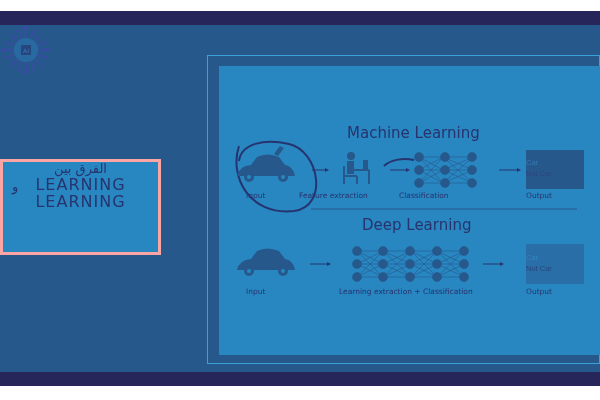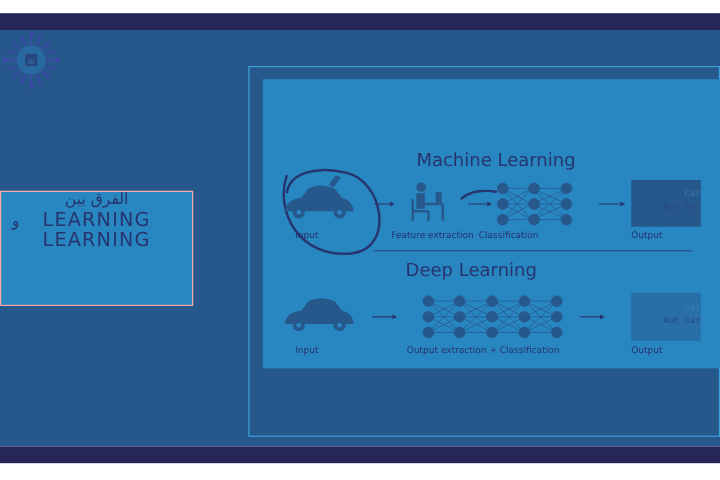--- a/index.html
+++ b/index.html
@@ -2,32 +2,32 @@
 <html><head>
 <meta charset="utf-8">
 <style>
   html,body{margin:0;padding:0;}
   body{width:600px;height:400px;position:relative;overflow:hidden;background:#ffffff;font-family:"DejaVu Sans","Liberation Sans",sans-serif;}
   .slide{position:absolute;left:0;top:0;width:600px;height:400px;}
   .top-bar{position:absolute;left:0;top:11px;width:600px;height:14px;background:#26265a;}
   .main-bg{position:absolute;left:0;top:25px;width:600px;height:347px;background:#27588c;}
   .bottom-bar{position:absolute;left:0;top:372px;width:600px;height:14px;background:#26265a;}
   .logo{position:absolute;left:2px;top:26px;width:48px;height:48px;}
-  .title-box{position:absolute;left:0;top:159px;width:161px;height:96px;background:#2886c1;border:1px solid #fca5a5;box-sizing:border-box;text-align:center;color:#27346e;}
+  .title-box{position:absolute;left:0;top:159px;width:161px;height:96px;background:#2886c1;border:3px solid #fca5a5;box-sizing:border-box;text-align:center;color:#27346e;}
   .title-arabic{display:block;font-size:13px;line-height:14px;margin-top:0px;font-family:"DejaVu Sans",sans-serif;}
   .title-line{display:block;font-size:16px;line-height:17px;letter-spacing:1px;font-family:"DejaVu Sans",sans-serif;}
   .title-row{position:relative;}
   .title-and{position:absolute;left:9px;top:2px;font-size:13px;}
   .outer-frame{position:absolute;left:207px;top:55px;width:393px;height:309px;border:1px solid #3aa0d8;box-sizing:border-box;}
-  .inner-panel{position:absolute;left:219px;top:66px;width:381px;height:241px;background:#2886c1;}
+  .inner-panel{position:absolute;left:219px;top:66px;width:381px;height:289px;background:#2886c1;}
   .diagram{position:absolute;left:0;top:0;width:381px;height:289px;}
   .heading{position:absolute;color:#27346e;font-family:"DejaVu Sans",sans-serif;font-size:15px;}
   .label{position:absolute;color:#27346e;font-family:"DejaVu Sans",sans-serif;font-size:7.5px;text-align:left;}
   .out-box{position:absolute;background:#27588c;}
-  .out-text{position:absolute;width:100%;text-align:right;font-family:Liberation Mono, monospace;font-size:7.5px;}
+  .out-text{position:absolute;width:100%;text-align:left;font-family:Liberation Sans, sans-serif;font-size:7.5px;}
 </style>
 </head>
 <body>
 
 <div class="slide">
   <div class="top-bar"></div>
   <div class="main-bg"></div>
   <div class="bottom-bar"></div>
 
   <div class="logo">
@@ -201,34 +201,34 @@
           <circle cx="218" cy="211" r="4.5"></circle>
         <circle cx="245" cy="185" r="4.5"></circle>
           <circle cx="245" cy="198" r="4.5"></circle>
           <circle cx="245" cy="211" r="4.5"></circle>
       </g>
       <line x1="264" y1="198" x2="281" y2="198" stroke="#26346f" stroke-width="1"></line>
       <polygon points="281,196 285,198 281,200" fill="#26346f"></polygon>
     </svg>
 
     <div class="heading" style="left:128px;top:58px;">Machine Learning</div>
-    <div class="heading" style="left:119px;top:150px;">Deep Learning</div>
+    <div class="heading" style="left:143px;top:150px;">Deep Learning</div>
 
     <div class="label" style="left:27px;top:125px;width:40px;">Input</div>
-    <div class="label" style="left:107px;top:125px;width:80px;">Feature extraction</div>
+    <div class="label" style="left:80px;top:125px;width:80px;">Feature extraction</div>
     <div class="label" style="left:180px;top:125px;width:64px;">Classification</div>
     <div class="label" style="left:307px;top:125px;width:56px;">Output</div>
 
     <div class="out-box" style="left:307px;top:84px;width:58px;height:39px;">
       <div class="out-text" style="top:8px;color:#3578b0;">Car</div>
       <div class="out-text" style="top:19px;color:#2b4680;">Not Car</div>
     </div>
 
     <div class="label" style="left:27px;top:221px;width:40px;">Input</div>
-    <div class="label" style="left:120px;top:221px;width:150px;">Output extraction + Classification</div>
+    <div class="label" style="left:120px;top:221px;width:150px;">Learning extraction + Classification</div>
     <div class="label" style="left:307px;top:221px;width:56px;">Output</div>
 
     <div class="out-box" style="left:307px;top:178px;width:58px;height:40px;background:#2a6ea8;">
       <div class="out-text" style="top:9px;color:#3384bd;">Car</div>
       <div class="out-text" style="top:20px;color:#27467e;">Not Car</div>
     </div>
   </div>
 </div>
 
 </body></html>

